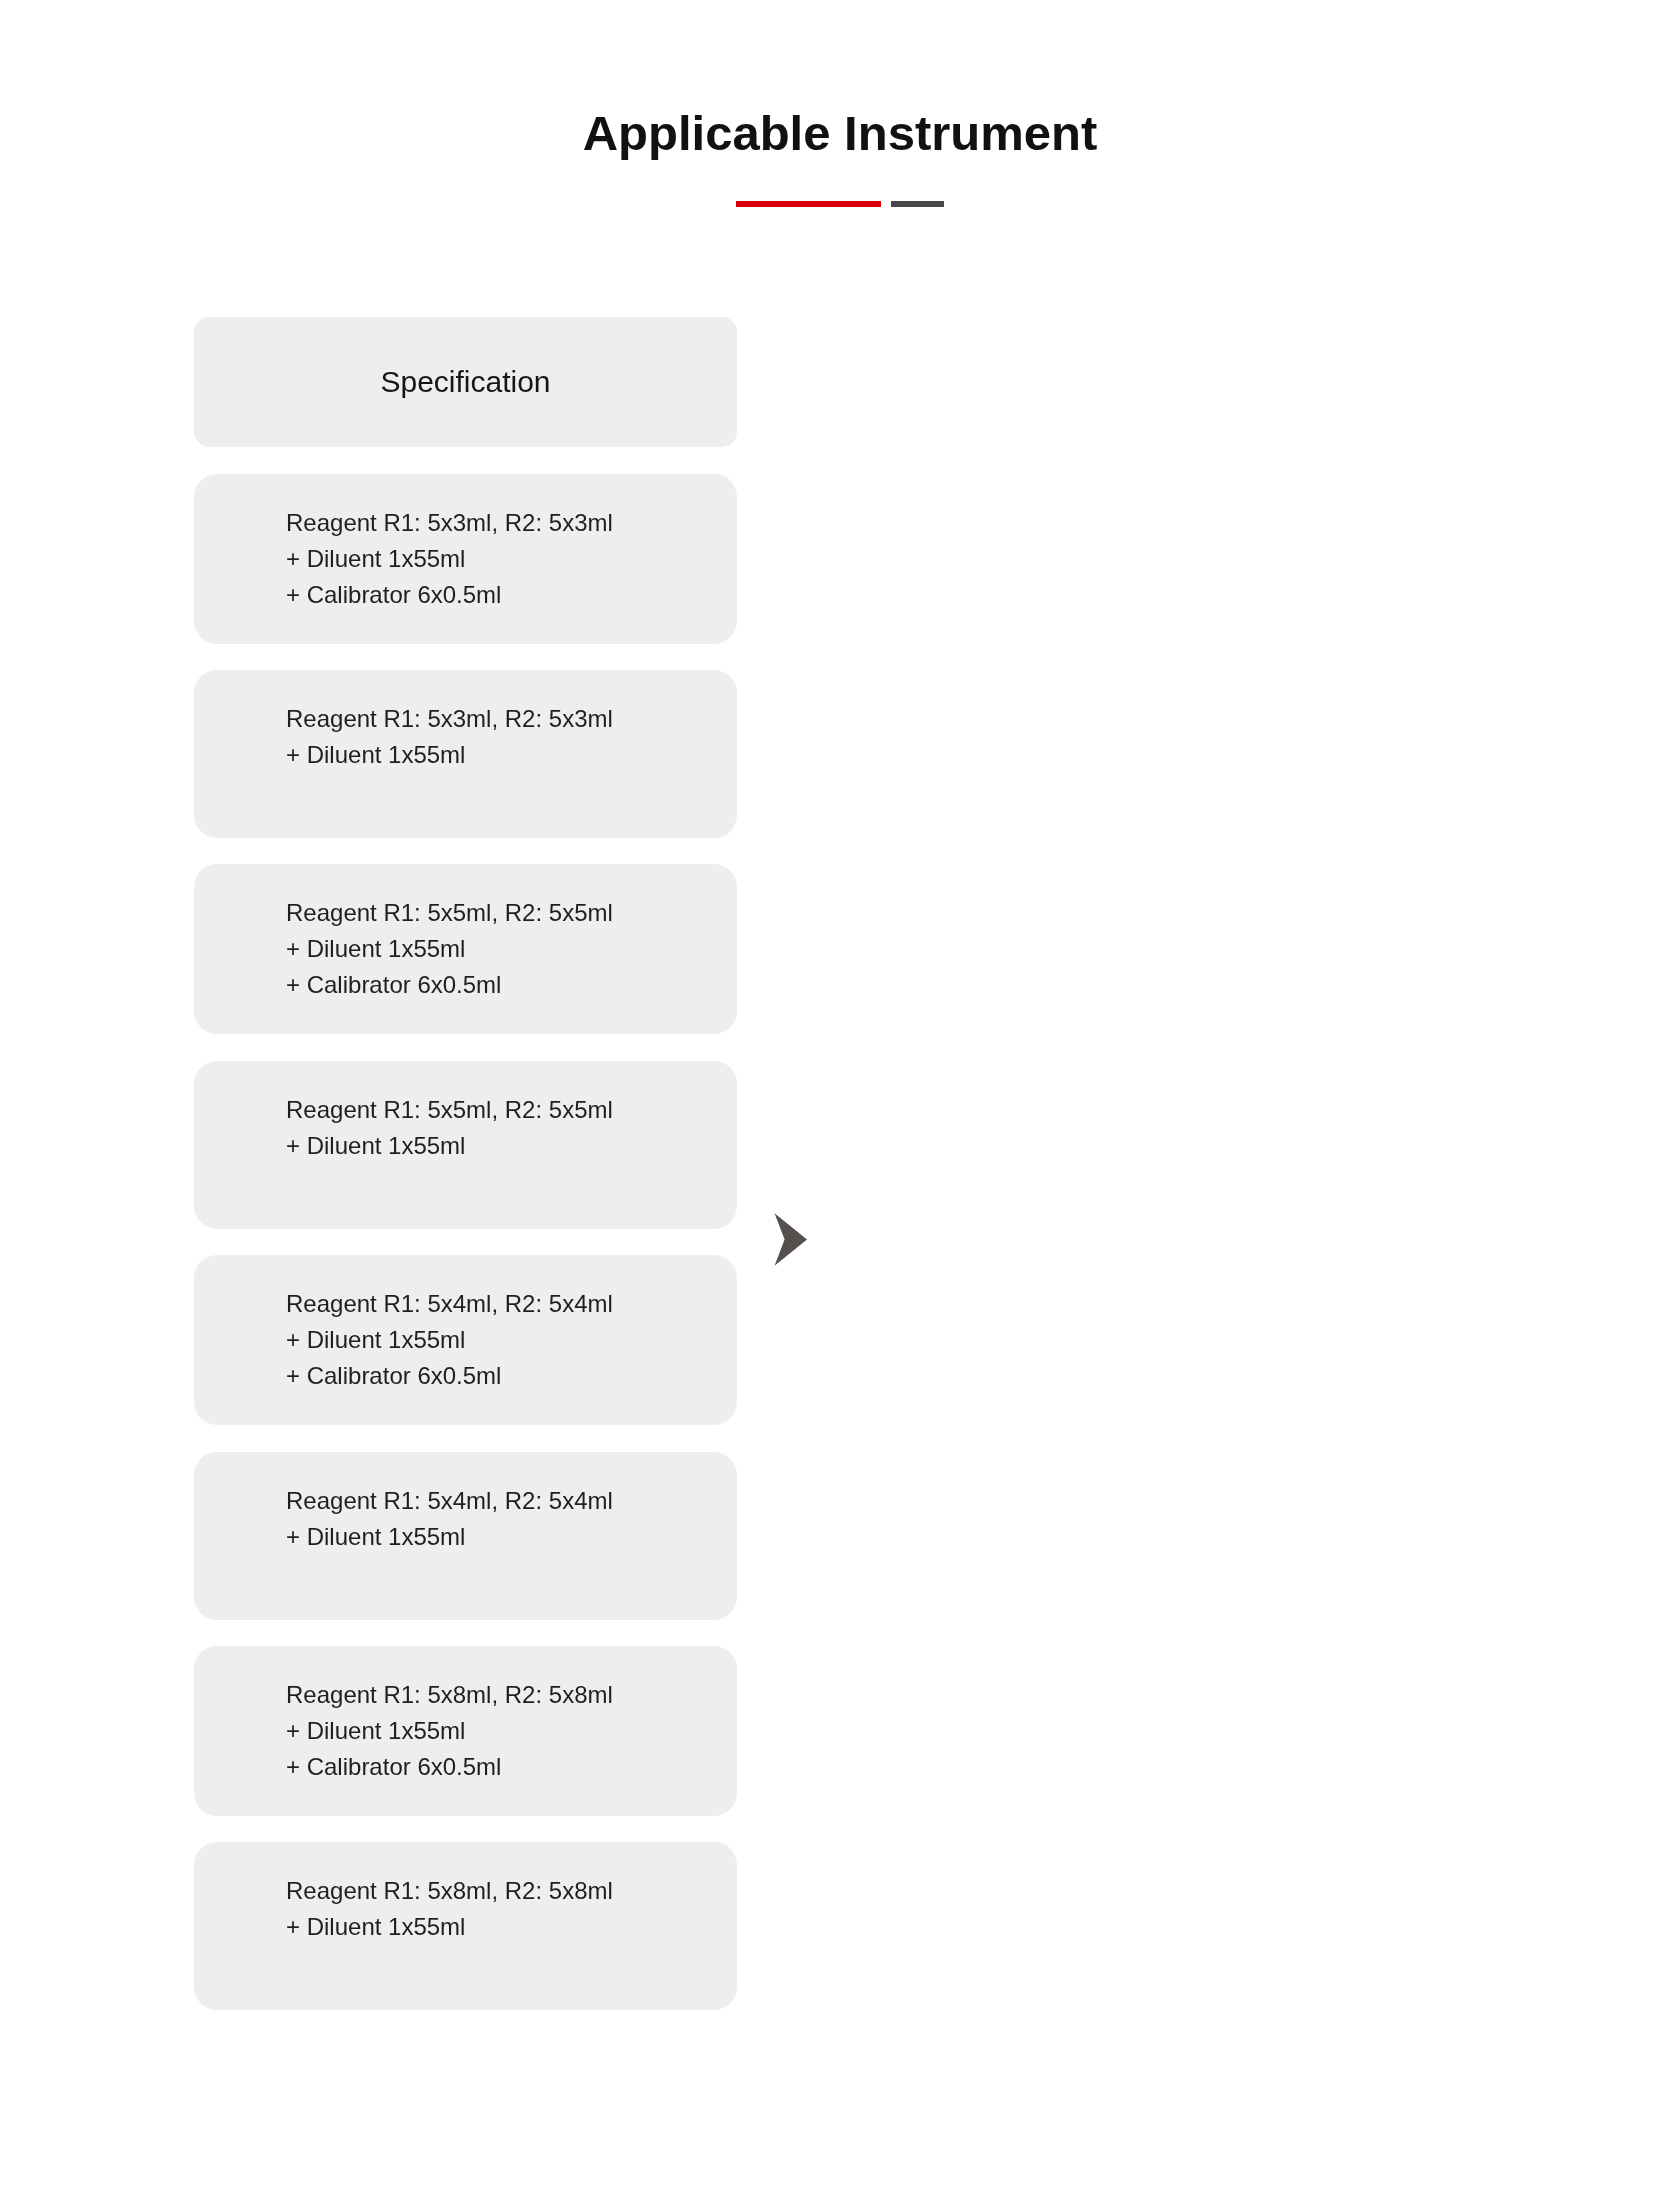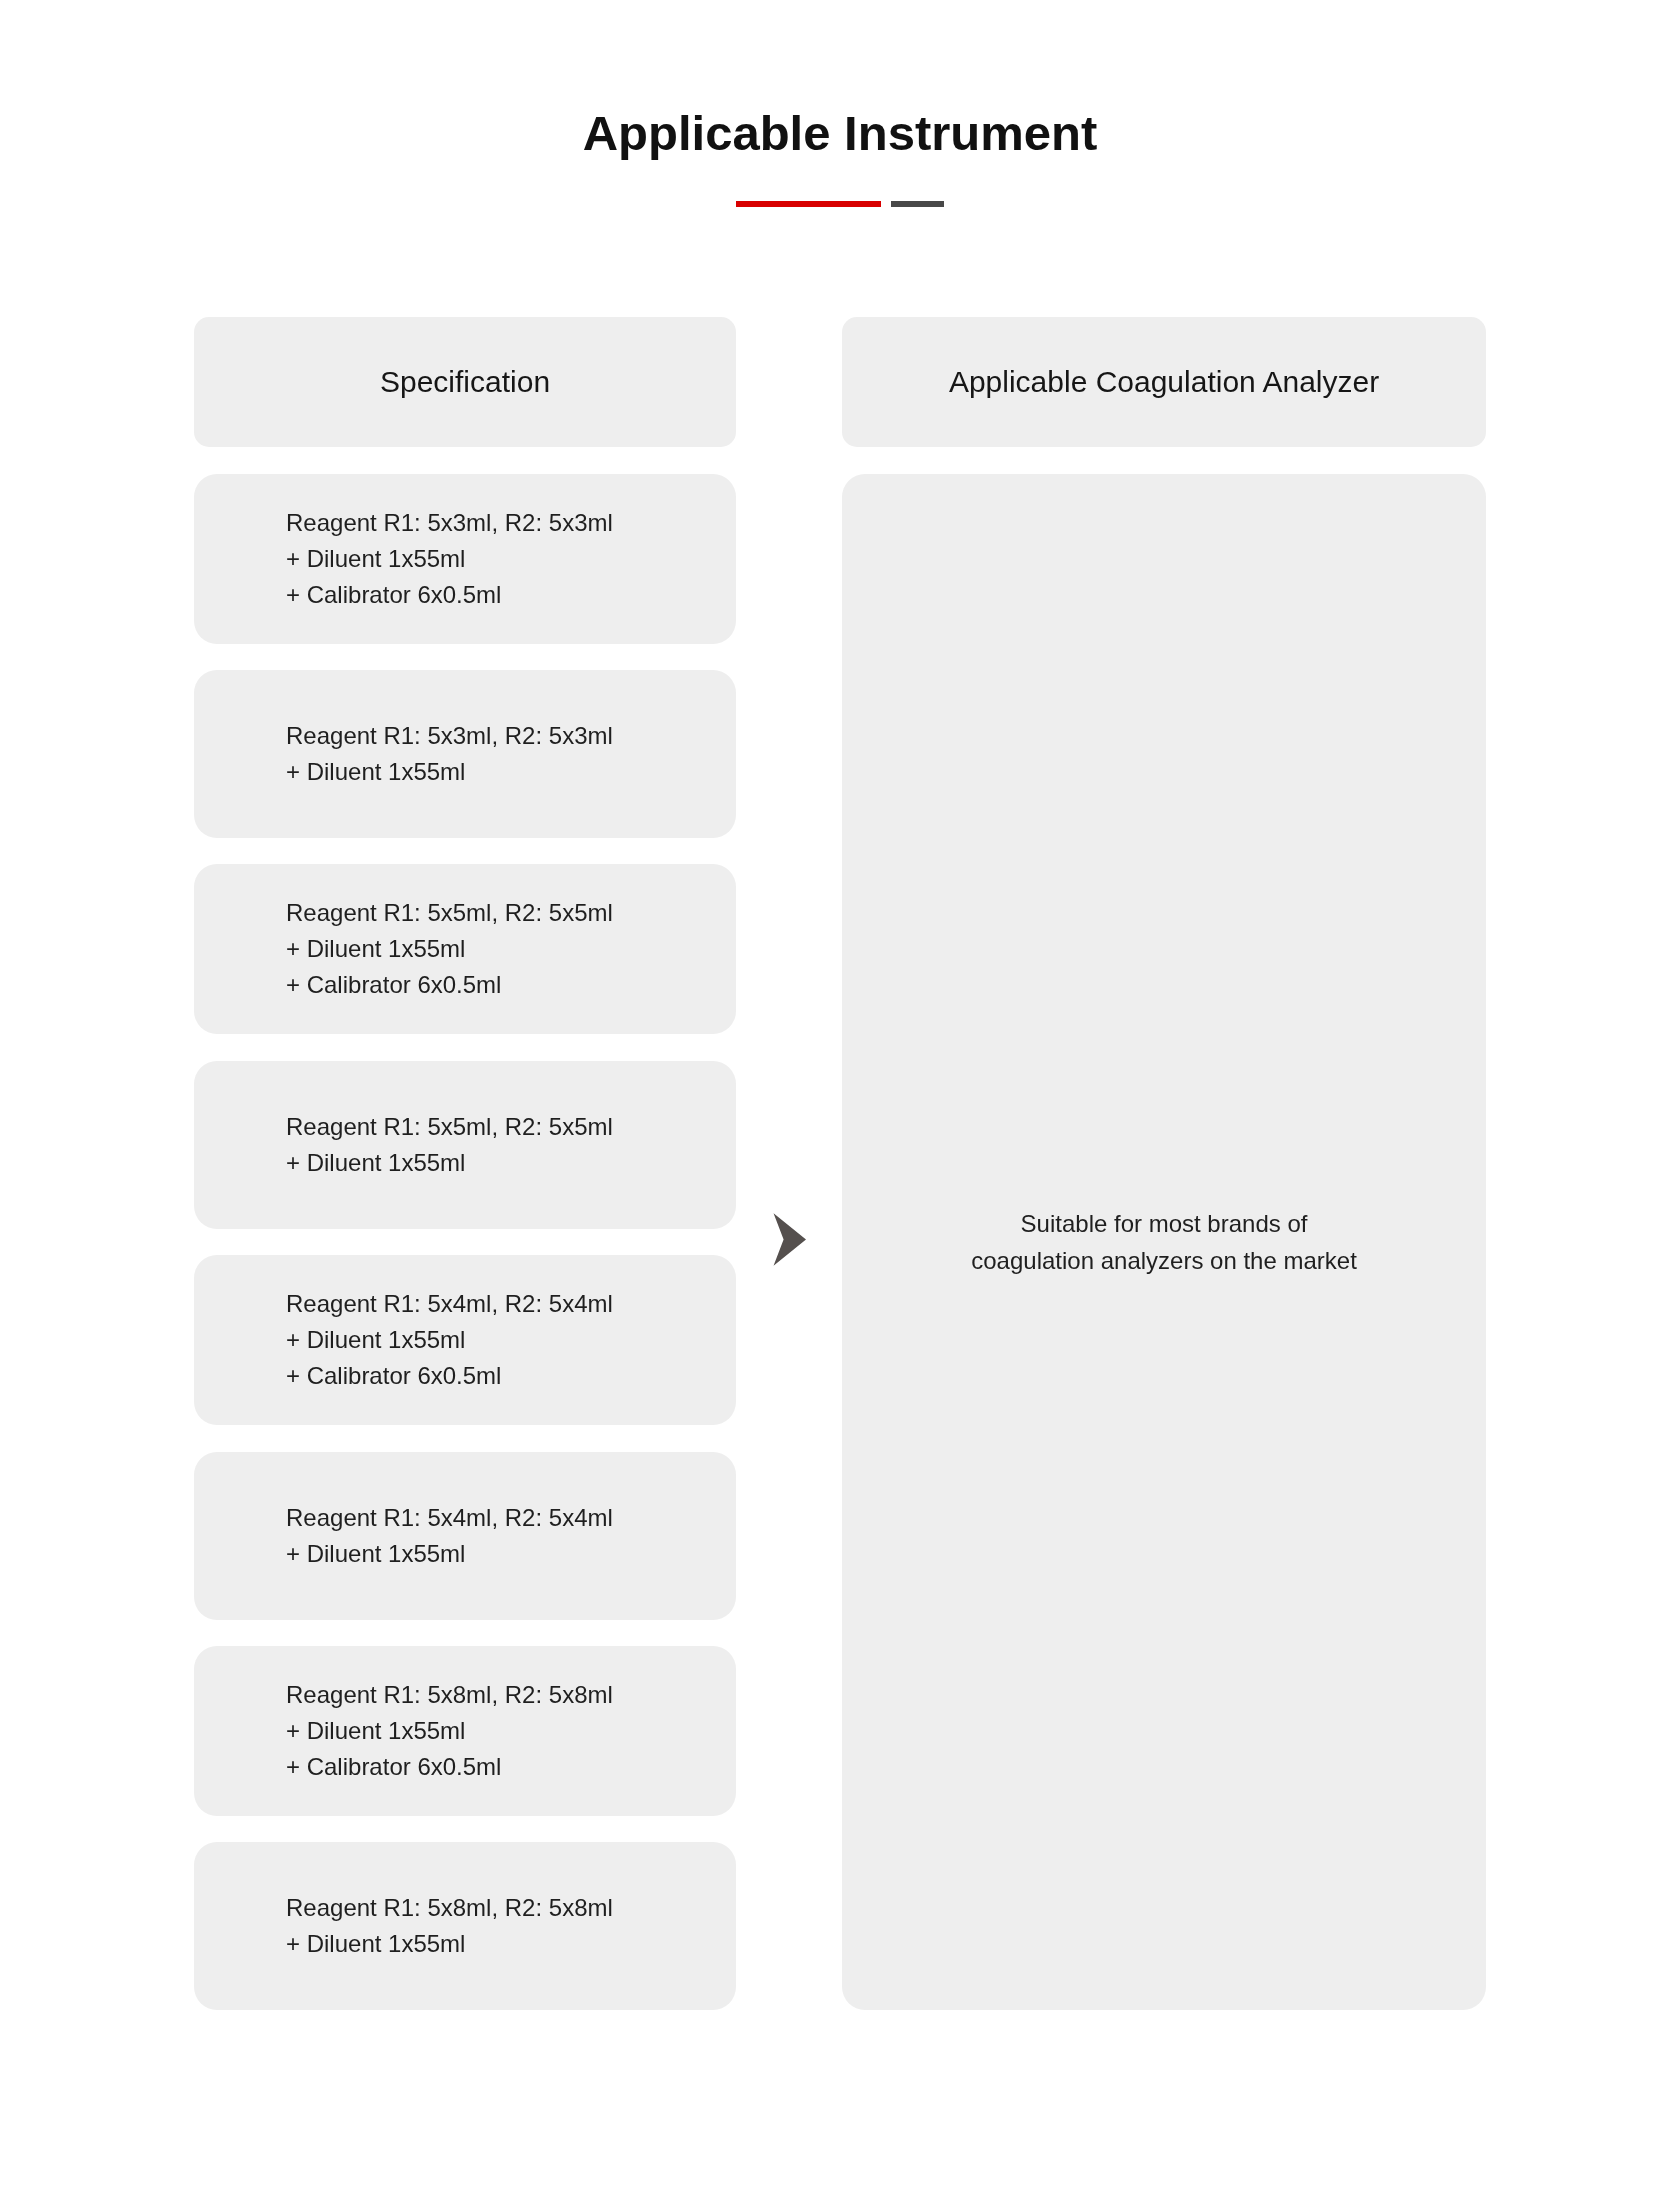--- a/index.html
+++ b/index.html
@@ -77,21 +77,20 @@
     display: flex;
     flex-direction: column;
     gap: 26.4px;
   }
   .spec-box {
     background: var(--box-bg, #eeeeee);
     border-radius: 23px;
     min-height: 168px;
     box-sizing: border-box;
     display: flex;
-    align-items: center;
     padding: 31px 23px 31px 92px;
   }
   .spec-text {
     font-size: 24px;
     line-height: 36px;
     white-space: pre-line;
   }
   .analyzer-box {
     flex: 1 1 auto;
     margin-top: 26.4px;
@@ -181,24 +180,15 @@
   </div>
 
   <div class="col-spacer">
     <div class="columns-arrow">
       <svg viewBox="0 0 44 68" xmlns="http://www.w3.org/2000/svg">
         <polygon points="2,0 44,34 2,68 15,34"></polygon>
       </svg>
     </div>
   </div>
 
-  <div class="col-right">
-    <div class="col-header">
-      <span>Applicable Coagulation Analyzer</span>
-    </div>
-    <div class="analyzer-box">
-      <div class="analyzer-note">Suitable for most brands of
-coagulation analyzers on the market</div>
-    </div>
-  </div>
 
 </div>
 
 
 </body></html>

